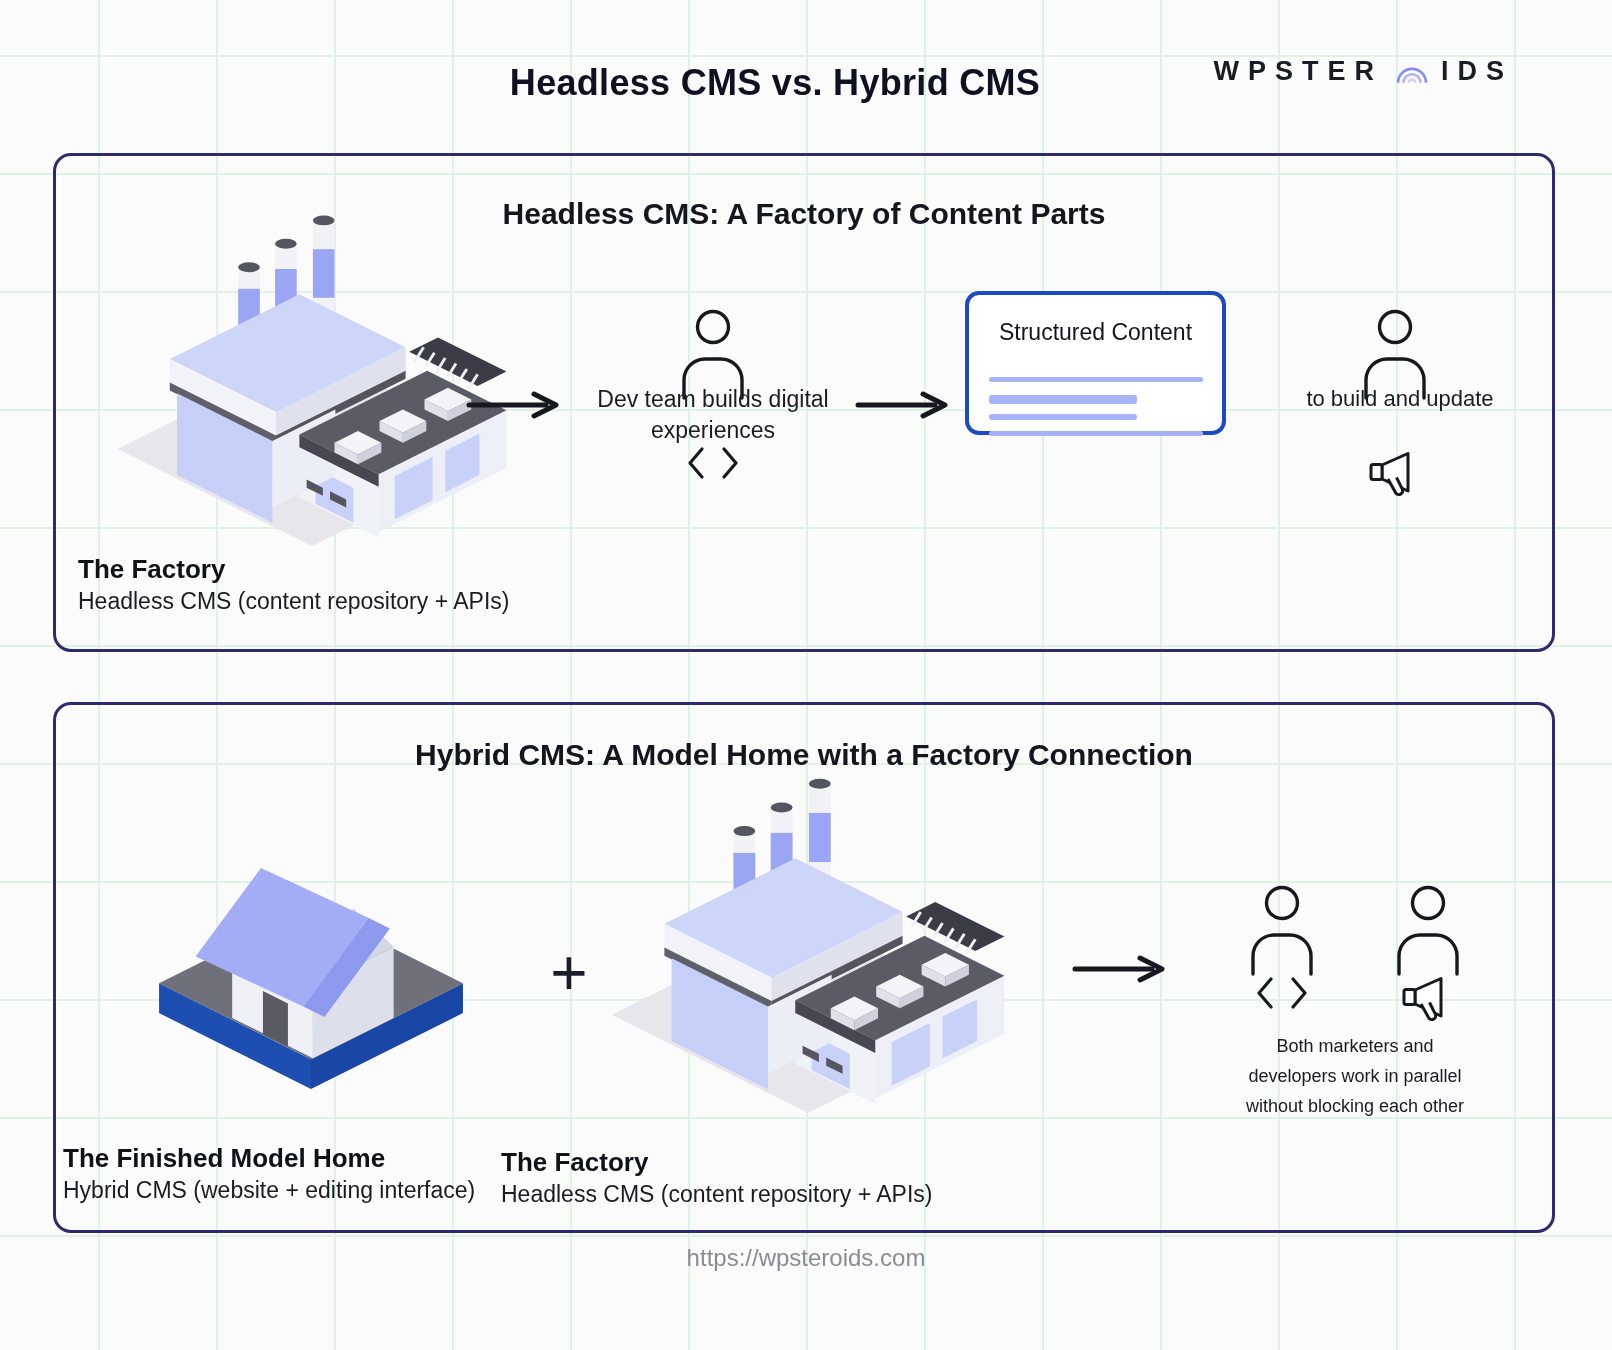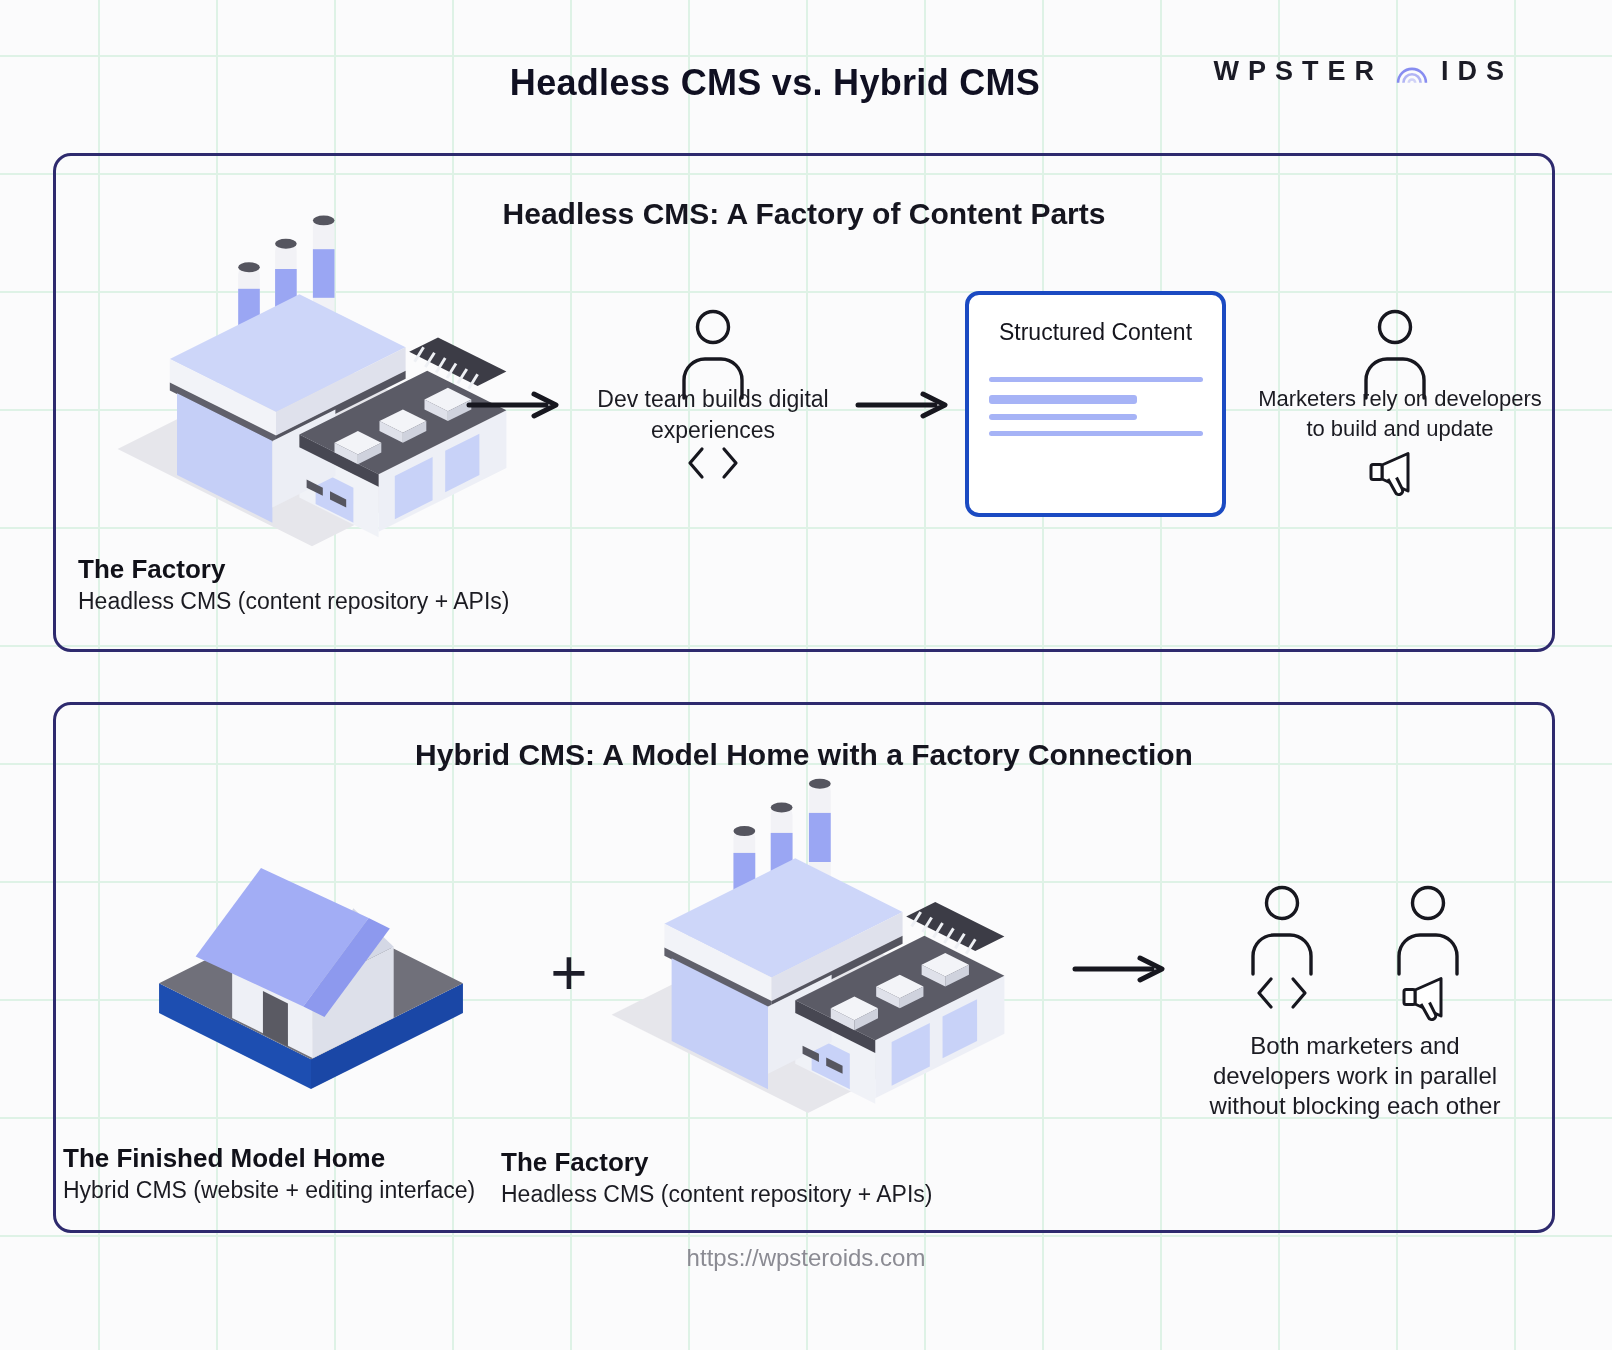--- a/index.html
+++ b/index.html
@@ -63,24 +63,24 @@
   .code-1{left:630px;top:290px;}
   .code-2{left:1199px;top:271px;}
 
   .megaphone{position:absolute;width:56px;height:50px;color:var(--icon-stroke,#17171f);}
   .mega-1{left:1311px;top:292px;}
   .mega-2{left:1344px;top:268px;}
 
   .caption{position:absolute;text-align:center;color:#1b1b22;}
   .dev-caption{left:517px;top:228px;width:280px;font-size:23px;line-height:31px;}
   .marketer-caption{left:1184px;top:228px;width:320px;font-size:22px;line-height:30px;}
-  .parallel-caption{left:1144px;top:326px;width:310px;font-size:24px;line-height:30px;}
+  .parallel-caption{left:1144px;top:326px;width:310px;font-size:18px;line-height:30px;}
 
   .sbox{
-    position:absolute;left:909px;top:135px;width:261px;height:226px;box-sizing:border-box;
+    position:absolute;left:909px;top:135px;width:261px;height:144px;box-sizing:border-box;
     background:#ffffff;border:4px solid var(--structured-box-border,#1b4ac2);border-radius:14px;
   }
   .sbox-title{position:absolute;top:24px;left:0;width:100%;text-align:center;
     font-size:23px;font-weight:500;color:#15151d;}
   .sline{position:absolute;left:20px;border-radius:3px;background:var(--content-line,#a6b3f6);}
   .sline-1{top:82px;height:5px;width:214px;}
   .sline-2{top:100px;height:9px;width:148px;}
   .sline-3{top:119px;height:6px;width:148px;}
   .sline-4{top:136px;height:5px;width:214px;}
 
@@ -242,21 +242,20 @@
       <div class="sline sline-1"></div>
       <div class="sline sline-2"></div>
       <div class="sline sline-3"></div>
       <div class="sline sline-4"></div>
     </div>
 
     <svg class="person marketer-person-1" viewBox="0 0 82 92">
         <use href="#person-sym"></use>
       </svg>
     <div class="caption marketer-caption">
-      <div>Marketers rely on developers</div>
       <div>to build and update</div>
     </div>
     <svg class="megaphone mega-1" viewBox="0 0 56 50">
         <use href="#mega-sym"></use>
       </svg>
   </section>
 
   <section class="panel panel-2">
     <div class="panel-heading">Hybrid CMS: A Model Home with a Factory Connection</div>
 

